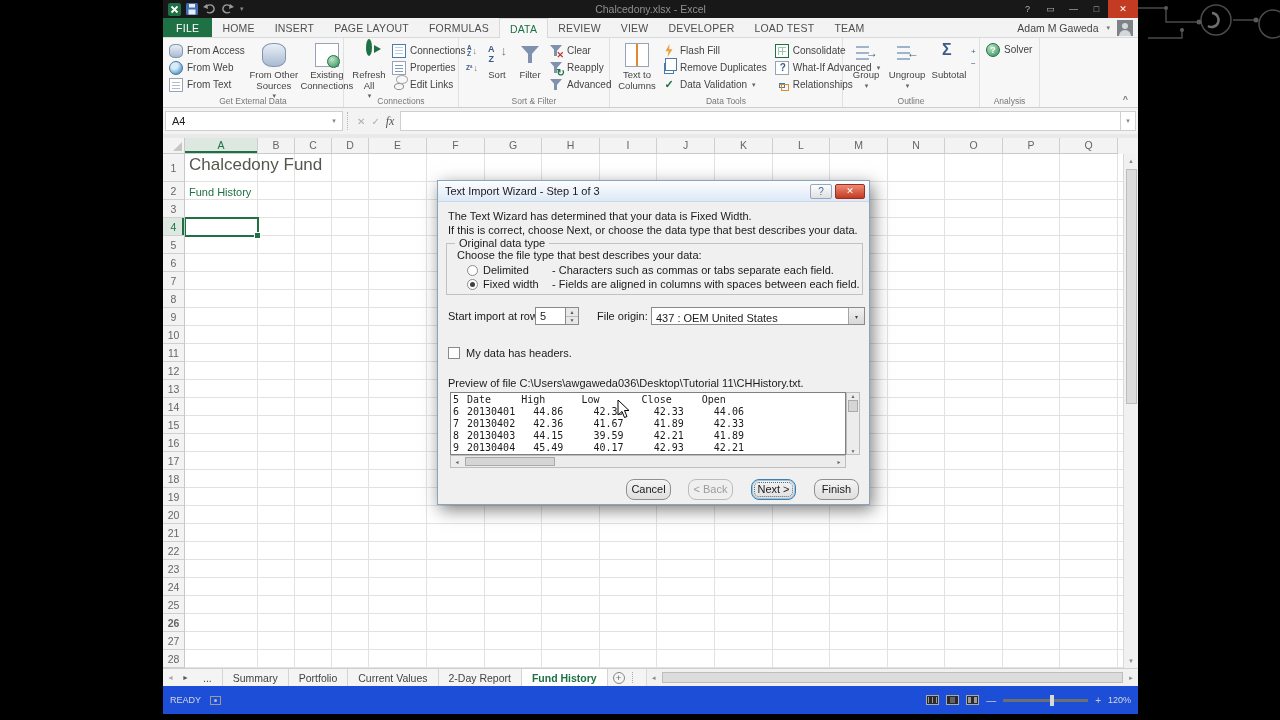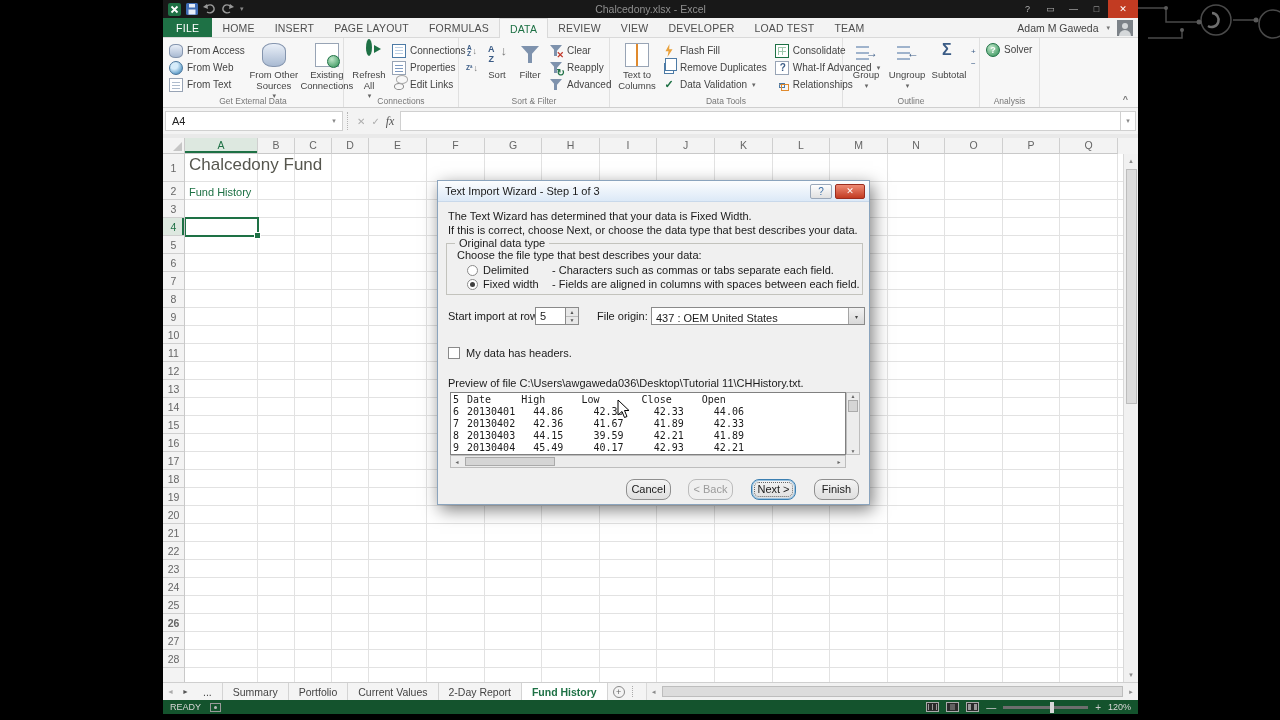--- a/index.html
+++ b/index.html
@@ -132,21 +132,21 @@
   .stab{padding:0 10px;display:flex;align-items:center;color:#444;border-right:1px solid #d4d4d4;white-space:nowrap;}
   .stab.active{background:#fff;color:#1E7145;font-weight:bold;}
   .newsheet{width:22px;display:flex;align-items:center;justify-content:center;}
   .newsheet span{width:12px;height:12px;border:1px solid #888;border-radius:50%;color:#666;font-size:9px;line-height:10px;text-align:center;}
   .ts-div{width:8px;border-left:1px dotted #aaa;margin:3px 2px;}
   .hscroll{flex:1;background:#f1f1f1;border-left:1px solid #d9d9d9;display:flex;align-items:center;font-size:6px;color:#8a8a8a;margin-left:4px;}
   .hs-btn{width:14px;text-align:center;}
   .hs-thumb{flex:1;height:11px;background:#dcdcdc;border:1px solid #bdbdbd;margin:0 1px;}
 
   
-  .statusbar{height:14px;background:#14532d;color:#d8d8d8;display:flex;align-items:center;font-size:9px;padding:0 7px;gap:9px;flex:none;}
+  .statusbar{height:28px;background:#1d4ed8;color:#d8d8d8;display:flex;align-items:center;font-size:9px;padding:0 7px;gap:9px;flex:none;}
   .macroicon{width:11px;height:9px;border:1px solid #9a9a9a;position:relative;}
   .macroicon:after{content:"";position:absolute;left:3px;top:2px;width:3px;height:3px;background:#bbb;border-radius:50%;}
   .sright{margin-left:auto;display:flex;align-items:center;gap:7px;}
   .viewicon{width:13px;height:10px;border:1px solid #aaa;background:#2a2a2a;position:relative;}
   .viewicon.v1:after{content:"";position:absolute;inset:1px;background:repeating-linear-gradient(90deg,#999 0 1px,transparent 1px 4px);}
   .viewicon.v2:after{content:"";position:absolute;inset:1px 3px;background:#999;opacity:.5;}
   .viewicon.v3:after{content:"";position:absolute;inset:1px;border-left:3px solid #999;border-right:3px solid #999;}
   .zoomtrack{width:85px;height:3px;background:#6e6e6e;position:relative;}
   .zoomthumb{position:absolute;left:55%;top:-4px;width:4px;height:11px;background:#d8d8d8;}
   .zbtn{font-size:10px;color:#ccc;}

